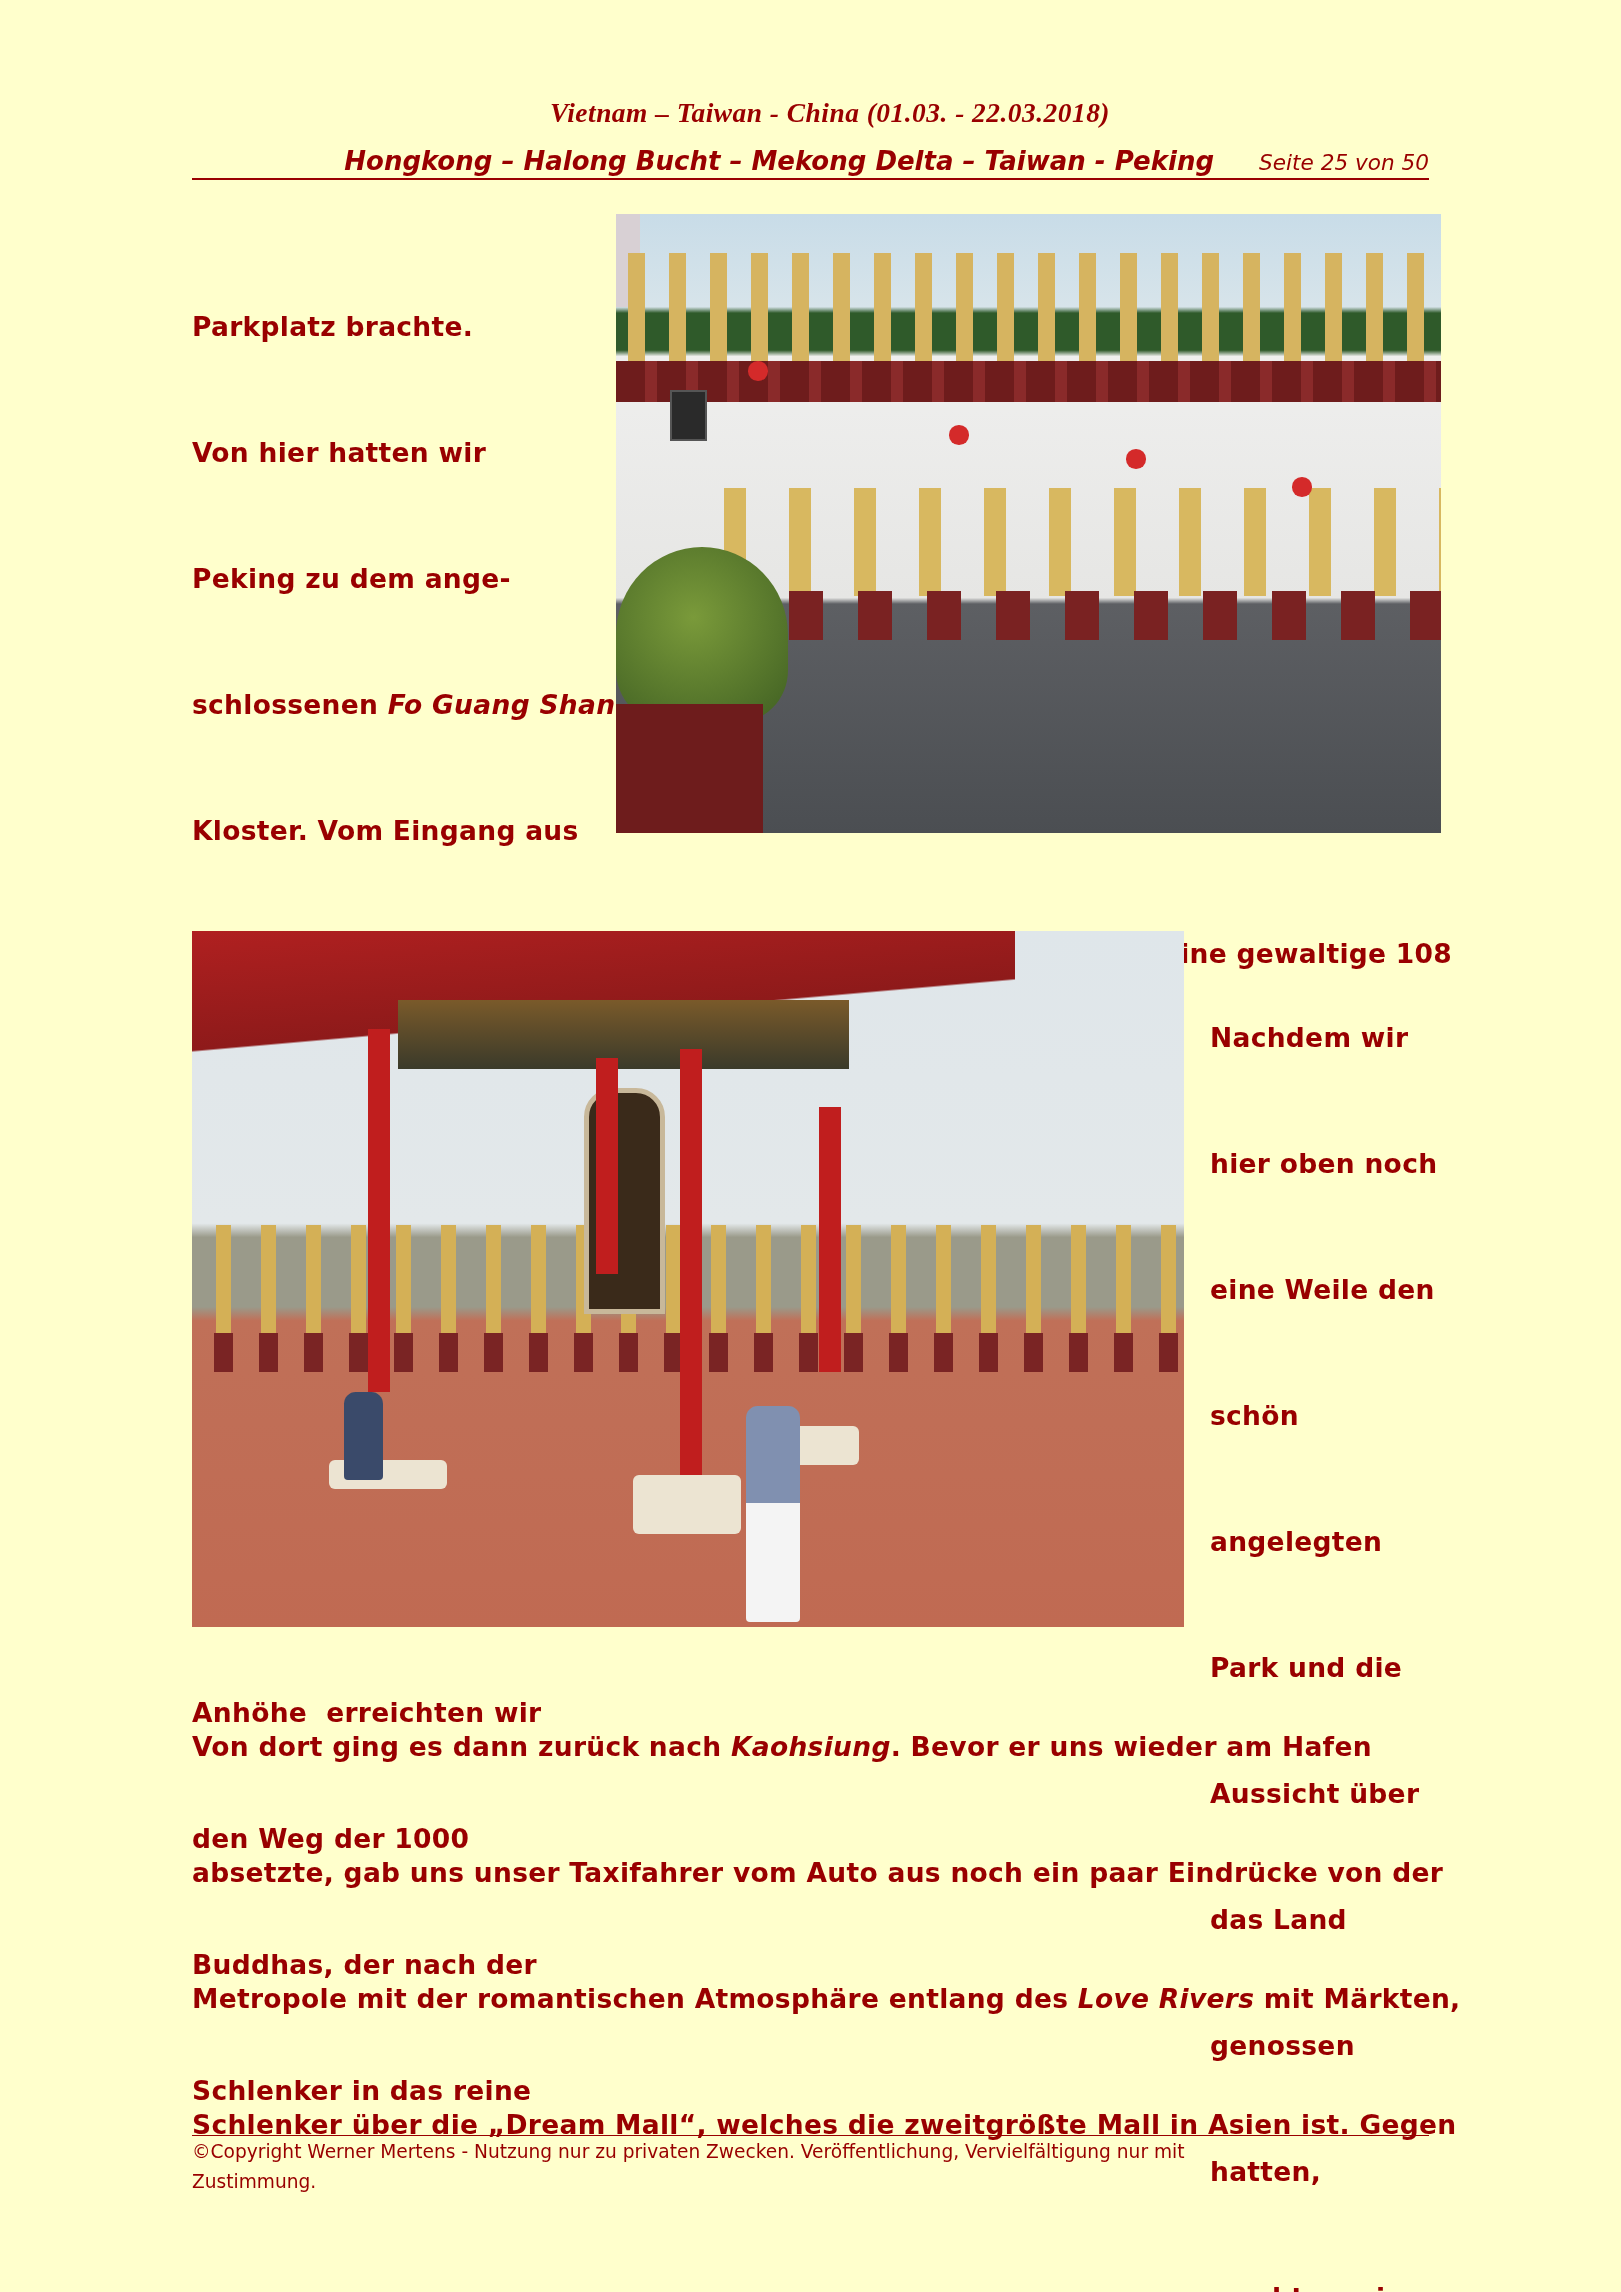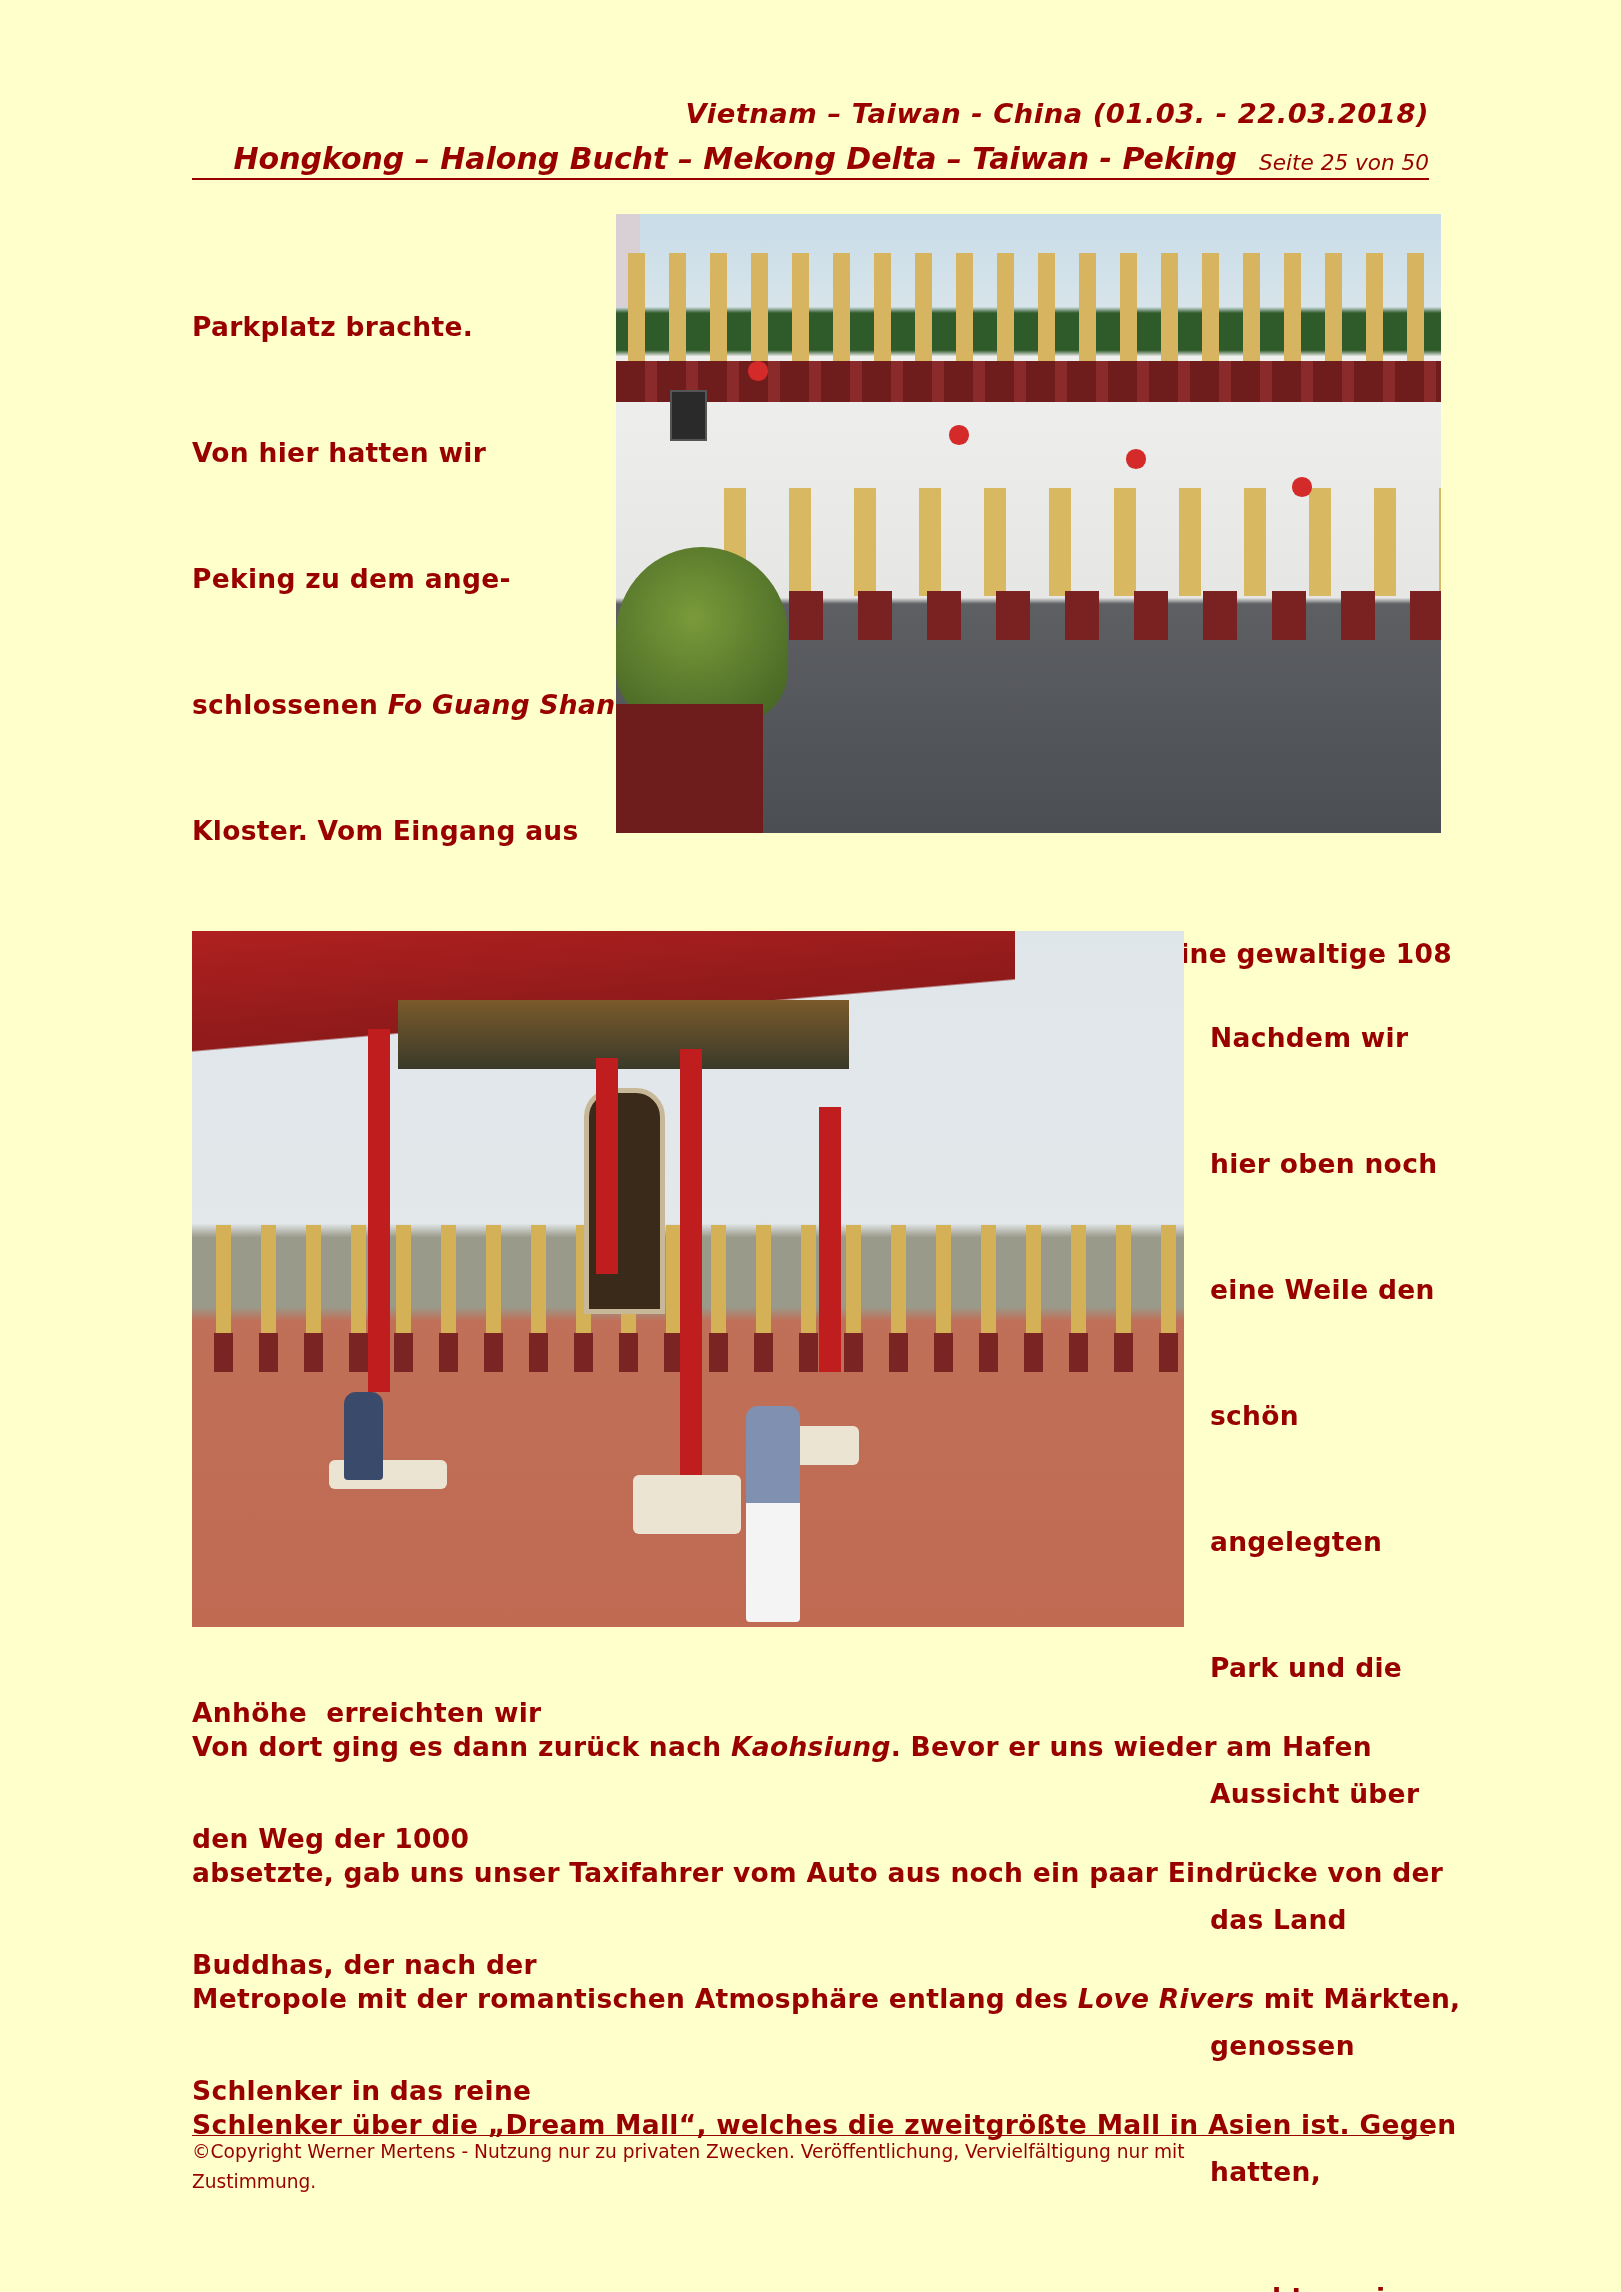--- a/index.html
+++ b/index.html
@@ -1,23 +1,23 @@
 <!DOCTYPE html>
 <html><head>
 <meta charset="utf-8">
 <style>
   html, body { margin:0; padding:0; }
   body {
     width:1621px; height:2293px; background:#ffffcc; position:relative; overflow:hidden;
     font-family:"DejaVu Sans", sans-serif; color:#990000;
   }
   .header { position:absolute; left:192px; top:98px; width:1237px; }
-  .h-title { text-align:right; font-size:27.4px; font-style:italic; font-weight:bold; letter-spacing:0.5px; margin-left:39px; }
+  .h-title { text-align:center; font-size:27.4px; font-style:italic; font-weight:bold; letter-spacing:0.5px; margin-left:39px;font-family:Liberation Serif, serif; }
   .h-sub { position:relative; margin-top:11.8px; height:37px; border-bottom:2px solid #990000; }
-  .h-route { position:absolute; right:192px; bottom:2px; font-size:30px; font-style:italic; font-weight:bold; }
+  .h-route { position:absolute; right:215px; bottom:2px; font-size:26px; font-style:italic; font-weight:bold; }
   .h-page { position:absolute; right:0; bottom:2.9px; font-size:21.6px; font-style:italic;text-align:center; }
   .text { font-size:26.5px; font-weight:bold; line-height:42px; position:absolute; white-space:pre; letter-spacing:0.3px; }
   .text i { font-style:italic; }
   .photo { position:absolute; overflow:hidden; }
   
   .p1 { left:616px; top:214px; width:825px; height:619px;
         background:linear-gradient(180deg,#c8dce8 0%,#d7e4ea 15%,#2f5a2a 16%,#2f5a2a 22%,#efefee 23%,#e6e6e4 62%,#5d5f63 63%,#4b4e52 100%); }
   .p1 .row-top { position:absolute; left:0; top:39px; width:100%; height:137px;
         background:repeating-linear-gradient(90deg,transparent 0 11.8px,#d6b460 11.8px 29px,transparent 29px 41px); }
   .p1 .row-top-base { position:absolute; left:0; top:147px; width:100%; height:41px;

